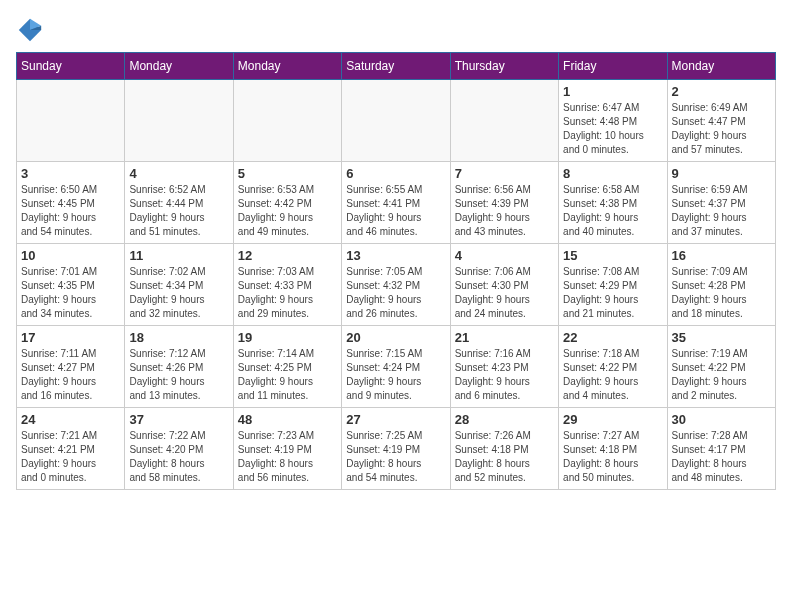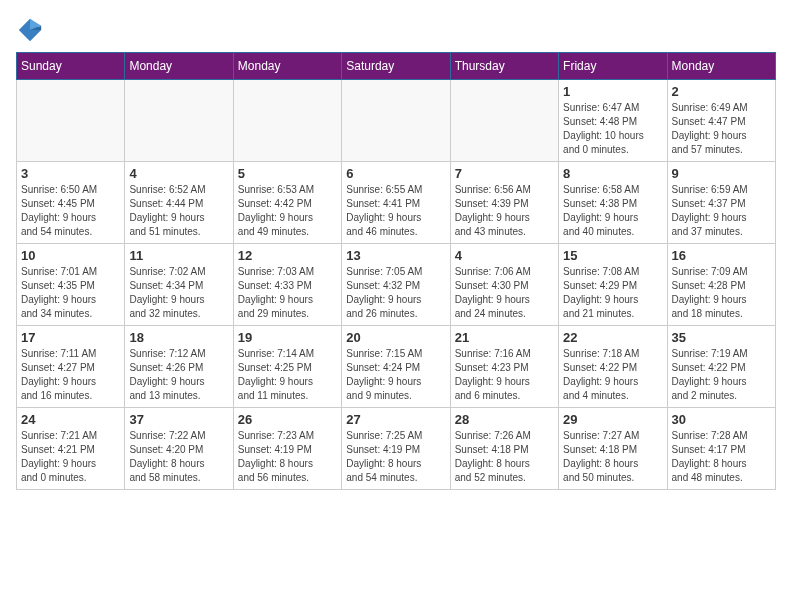--- a/index.html
+++ b/index.html
@@ -227,21 +227,21 @@
       <tr>
         <td>
           <span class="day-number">24</span>
           <div class="day-info">Sunrise: 7:21 AM<br>Sunset: 4:21 PM<br>Daylight: 9 hours<br>and 0 minutes.</div>
         </td>
         <td>
           <span class="day-number">37</span>
           <div class="day-info">Sunrise: 7:22 AM<br>Sunset: 4:20 PM<br>Daylight: 8 hours<br>and 58 minutes.</div>
         </td>
         <td>
-          <span class="day-number">26</span>
+          <span class="day-number">48</span>
           <div class="day-info">Sunrise: 7:23 AM<br>Sunset: 4:19 PM<br>Daylight: 8 hours<br>and 56 minutes.</div>
         </td>
         <td>
           <span class="day-number">27</span>
           <div class="day-info">Sunrise: 7:25 AM<br>Sunset: 4:19 PM<br>Daylight: 8 hours<br>and 54 minutes.</div>
         </td>
         <td>
           <span class="day-number">28</span>
           <div class="day-info">Sunrise: 7:26 AM<br>Sunset: 4:18 PM<br>Daylight: 8 hours<br>and 52 minutes.</div>
         </td>

